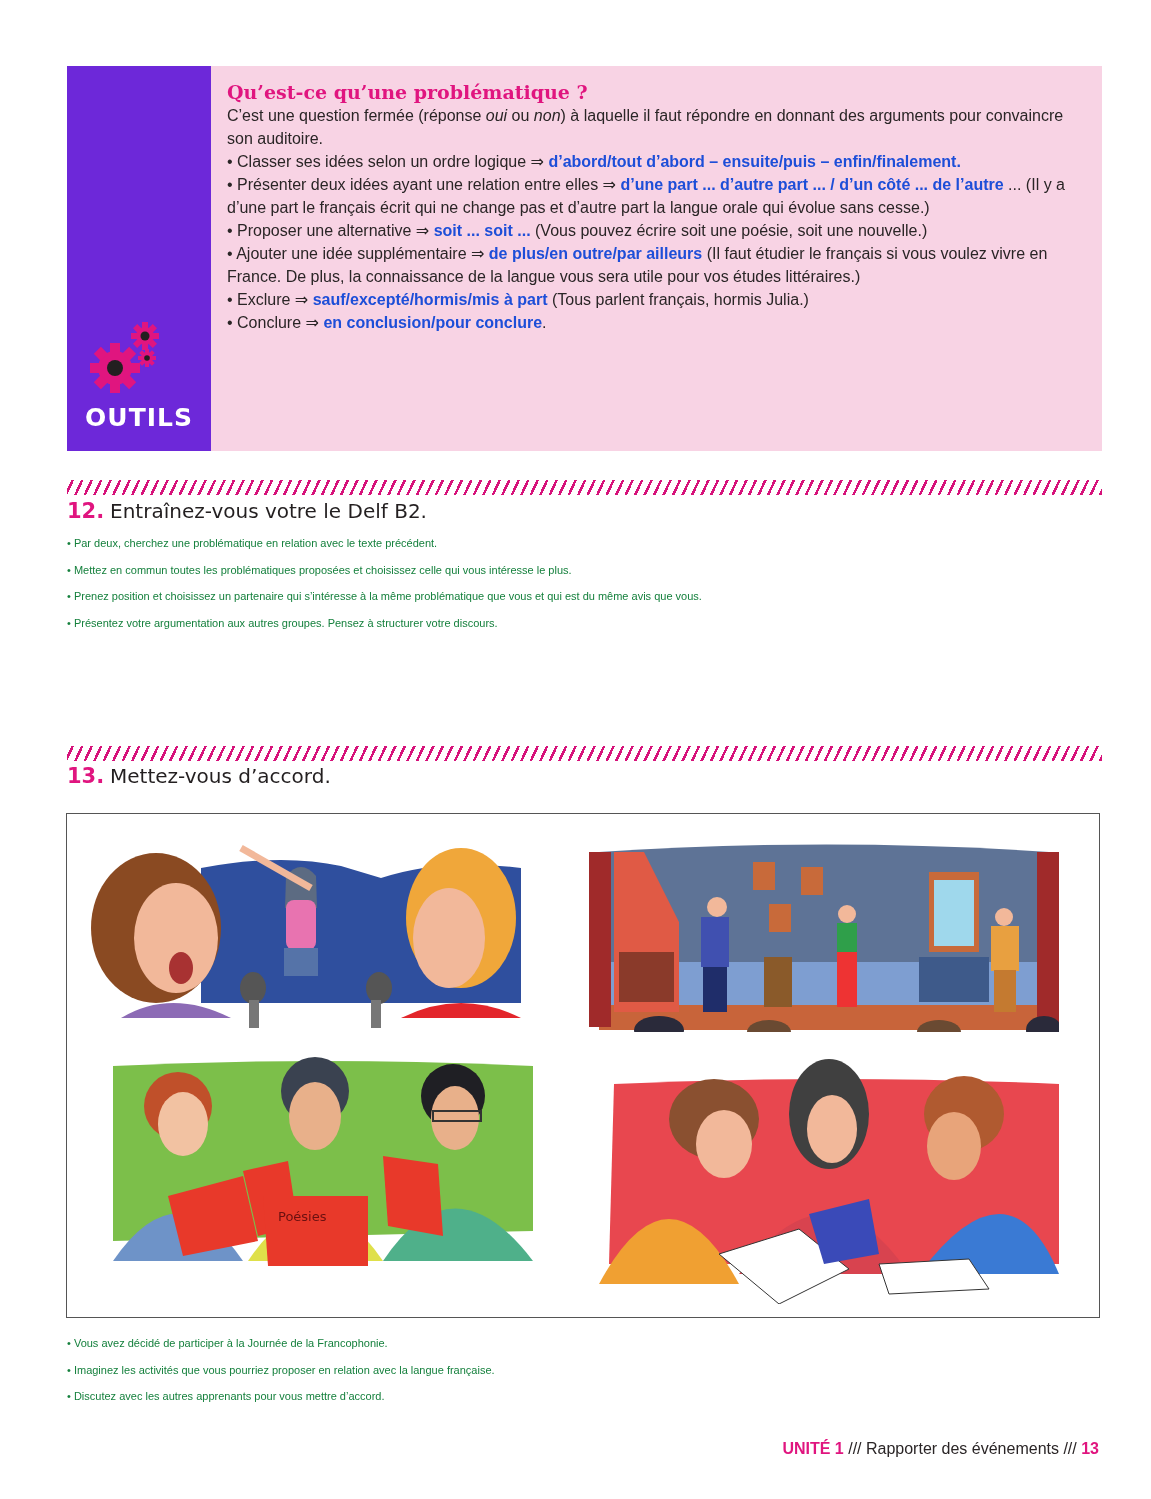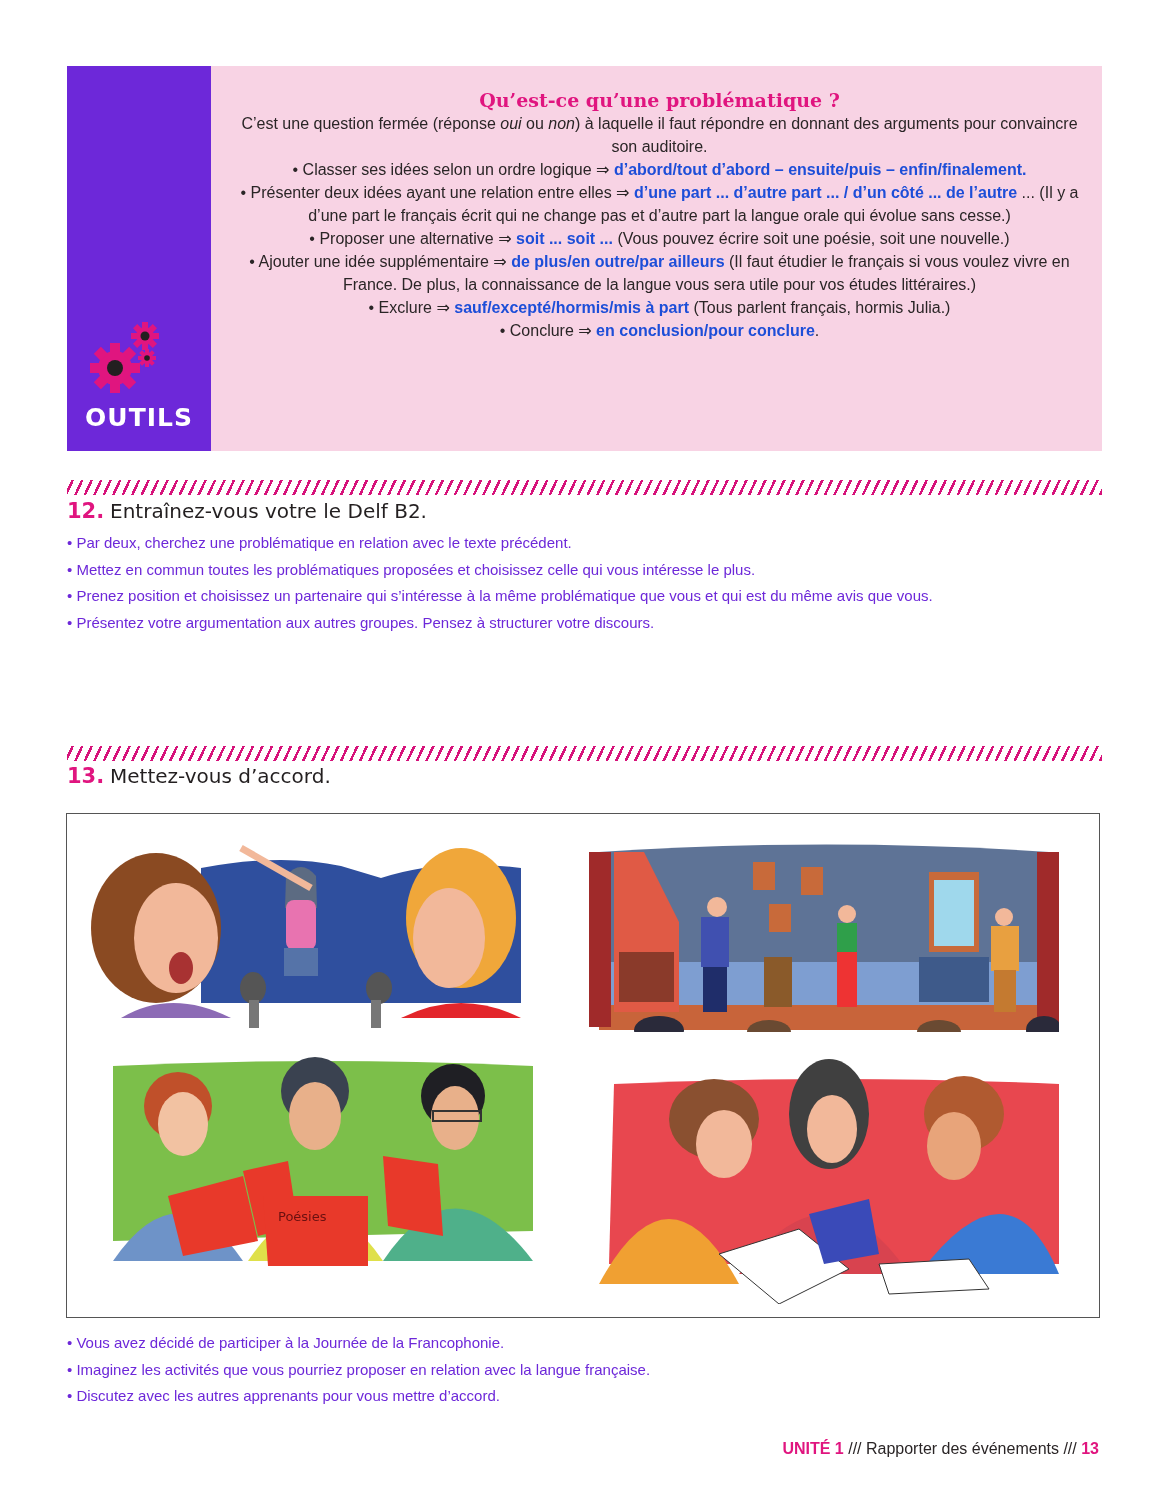--- a/index.html
+++ b/index.html
@@ -6,38 +6,38 @@
   body { width: 1151px; height: 1499px; position: relative; overflow: hidden;
          font-family: "Liberation Sans", "DejaVu Sans", sans-serif; color: #2a2526; }
 
   
   .outils { position: absolute; left: 67px; top: 66px; width: 1035px; height: 385px; display: flex; }
   .outils-side { width: 144px; height: 100%; background: #6d28d9; position: relative; }
   .gears { position: absolute; left: 18px; top: 250px; width: 80px; height: 80px; }
   .outils-label { position: absolute; left: 0; right: 0; top: 337px; text-align: center;
          color: #ffffff; font-family: "DejaVu Sans", sans-serif; font-weight: bold;
          font-size: 25px; letter-spacing: 1px; }
-  .outils-body { flex: 1; background: #f8d3e4; padding: 22px 10px 0 16px; box-sizing: border-box; text-align: center; }
+  .outils-body { flex: 1; background: #f8d3e4; padding: 14px 10px 0 16px; box-sizing: border-box; }
   .outils-h { color: #e0157f; font-family: "DejaVu Serif", serif; font-weight: bold;
          font-size: 19px; margin: 0; line-height: 24px; }
   .outils-h.second { margin-top: 6px; }
   .outils-p { font-size: 16px; line-height: 23px; margin: 0; color: #2a2526; }
   .outils-p b { font-weight: bold; color: #1d4ed8; }
   .outils-p i { font-style: italic; }
 
   
   .hatch { position: absolute; left: 67px; width: 1035px; height: 15px;
            background-image: repeating-linear-gradient(115deg, transparent 0 4px, #d6127a 4px 6.5px, transparent 6.5px 8.6px); }
 
   .ex-title { position: absolute; left: 67px; font-size: 21px; font-weight: bold; color: #231f20; margin: 0; }
   .ex-num { color: #e0157f; font-family: "DejaVu Sans", sans-serif; font-weight: bold; }
   .ex-title .t { font-weight: normal; font-family: "DejaVu Sans", sans-serif; font-size: 20px; }
 
   .bullets { position: absolute; left: 67px; width: 1035px; margin: 0; padding: 0; list-style: none; }
-  .bullets li { font-size: 15px; line-height: 26.5px; color: #6d28d9; }
+  .bullets li { font-size: 11px; line-height: 26.5px; color: #15803d; }
 
   
   .frame { position: absolute; left: 66px; top: 813px; width: 1034px; height: 505px;
            border: 1.5px solid #555; box-sizing: border-box; background: #fff; }
   .illu { position: absolute; overflow: hidden; }
   .illu svg { width: 100%; height: 100%; display: block; }
   .footer-wrap { position: absolute; left: 0; right: 0; top: 1440px; height: 30px; }
   .foot { position: absolute; right: 52px; top: 0; font-size: 16px; color: #2a2526; }
   .foot .pink { color: #e0157f; font-weight: bold; }
 </style>

